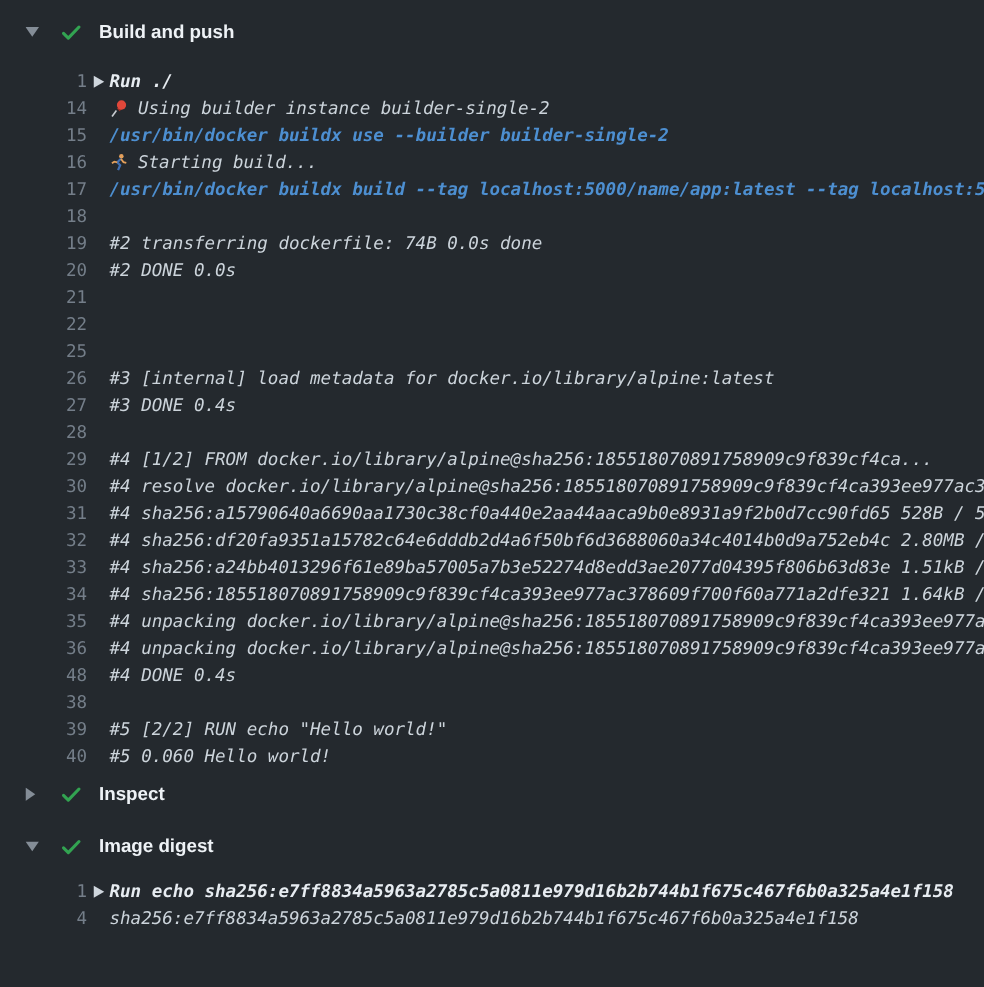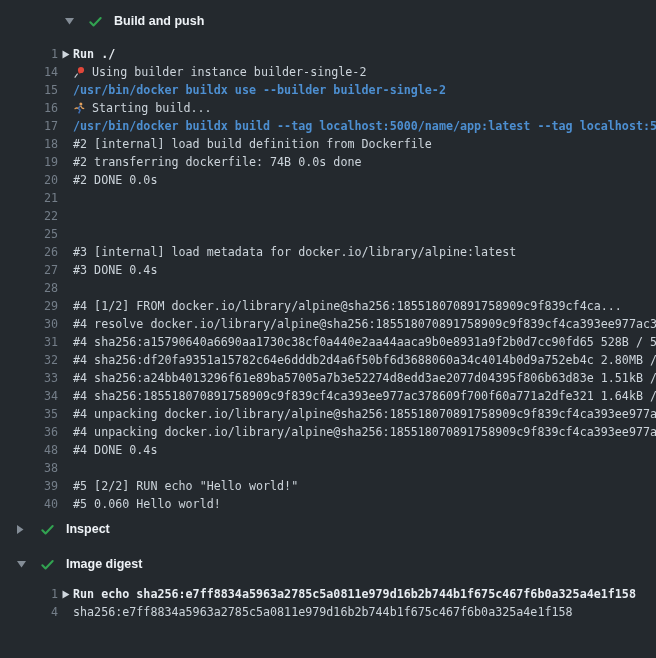--- a/index.html
+++ b/index.html
@@ -8,21 +8,21 @@
     background: #24292e;
     overflow: hidden;
     font-family: "DejaVu Sans Mono", monospace;
   }
   .section-header {
     display: flex; align-items: center;
     height: 18px;
     padding-left: 17px;
     cursor: pointer;
   }
-  .sec-0 .section-header { margin-top: 12px; margin-left: 48px; }
+  .sec-0 .section-header { margin-top: 12px; }
   .sec-1 .section-header { margin-top: 7px; text-align: center; }
   .sec-2 .section-header { margin-top: 17px; }
   .chev { width: 12px; flex: none; display: flex; align-items: center; }
   .check { margin-left: 11px; flex: none; display: flex; align-items: center; }
   .section-title {
     margin-left: 11px;
     font-family: "Liberation Sans", sans-serif;
     font-weight: bold;
     font-size: 12.5px;
     color: #eef2f6;
@@ -41,20 +41,21 @@
     width: 58px; flex: none;
     text-align: right;
     color: #747e89;
     cursor: pointer;
   }
   .lc {
     margin-left: 4px;
     display: flex; align-items: center;
     color: #ccd4db;
     overflow: hidden;
+    font-style: italic;
   }
   .arrow, .spacer { width: 11px; flex: none; display: flex; align-items: center; }
   .arrow { cursor: pointer; }
   .emoji { width: 19px; flex: none; display: flex; align-items: center; }
   .txt { white-space: pre; }
   .cmd .txt { color: #4d8fd1; font-weight: bold; }
   .grp .txt { color: #e7ecf1; font-weight: bold; }
 </style>
 </head>
 <body>
@@ -123,24 +124,20 @@
         </div>
         <div class="row cmd">
           <span class="ln">17</span>
           <div class="lc">
             <span class="spacer"></span>
             <span class="txt">/usr/bin/docker buildx build --tag localhost:5000/name/app:latest --tag localhost:5000/name/app:1.0.0</span>
           </div>
         </div>
         <div class="row">
           <span class="ln">18</span>
-          <div class="lc">
-            <span class="spacer"></span>
-            <span class="txt">#2 [internal] load build definition from Dockerfile</span>
-          </div>
         </div>
         <div class="row">
           <span class="ln">19</span>
           <div class="lc">
             <span class="spacer"></span>
             <span class="txt">#2 transferring dockerfile: 74B 0.0s done</span>
           </div>
         </div>
         <div class="row">
           <span class="ln">20</span>

